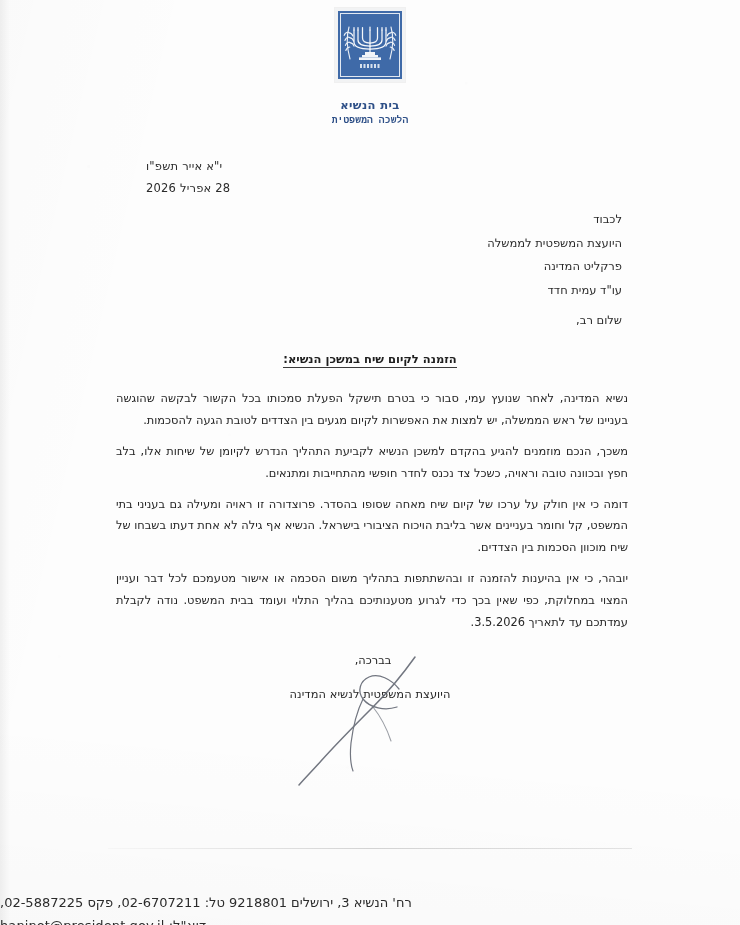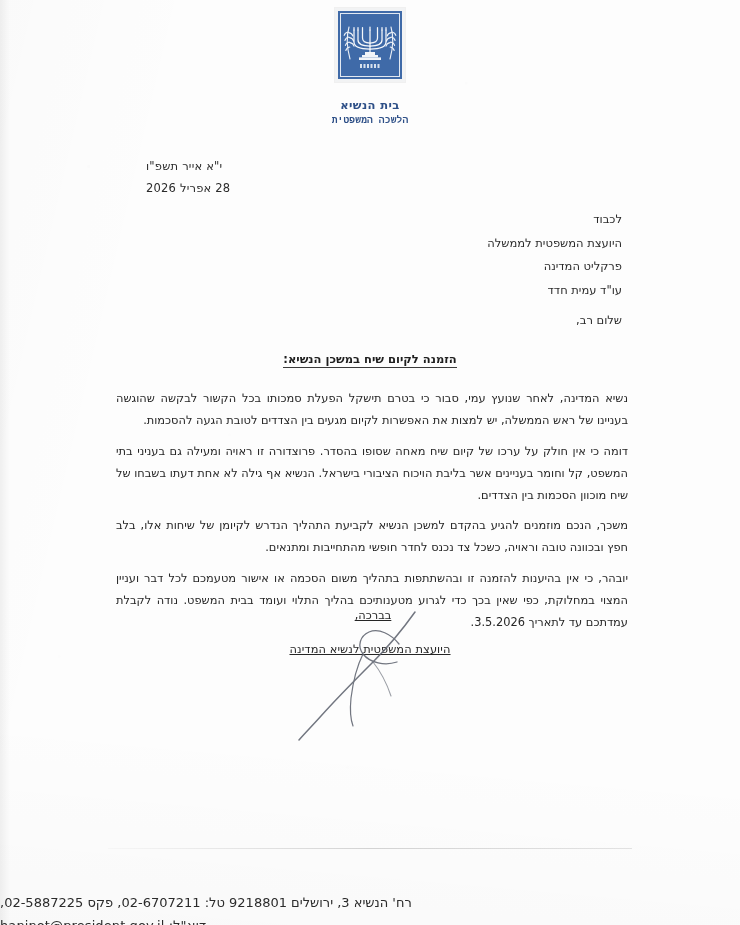--- a/index.html
+++ b/index.html
@@ -153,26 +153,25 @@
     line-height: 1.92;
   }
   .body-copy p {
     margin: 0 0 9px 0;
   }
   .body-copy p:last-child { margin-bottom: 0; }
 
   
   .signoff {
     position: absolute;
-    top: 608px;
+    top: 653px;
     right: 0;
     left: 0;
     font-size: 11.4px;
     color: #262626;
-    text-decoration: underline;
   }
   .signoff-inner {
     position: relative;
     width: 330px;
     margin: 0 auto;
     text-align: center;
   }
   .sign-regards {
     text-align: center;
     margin-right: -6px;
@@ -282,22 +281,22 @@
   </div>
 
   <div class="greeting">שלום רב,</div>
 
   <div class="subject">
     <span>הזמנה לקיום שיח במשכן הנשיא:</span>
   </div>
 
   <div class="body-copy">
     <p>נשיא המדינה, לאחר שנועץ עמי, סבור כי בטרם תישקל הפעלת סמכותו בכל הקשור לבקשה שהוגשה בעניינו של ראש הממשלה, יש למצות את האפשרות לקיום מגעים בין הצדדים לטובת הגעה להסכמות.</p>
+    <p>משכך, הנכם מוזמנים להגיע בהקדם למשכן הנשיא לקביעת התהליך הנדרש לקיומן של שיחות אלו, בלב חפץ ובכוונה טובה וראויה, כשכל צד נכנס לחדר חופשי מהתחייבות ומתנאים.</p>
     <p>דומה כי אין חולק על ערכו של קיום שיח מאחה שסופו בהסדר. פרוצדורה זו ראויה ומעילה גם בעניני בתי המשפט, קל וחומר בעניינים אשר בליבת הויכוח הציבורי בישראל. הנשיא אף גילה לא אחת דעתו בשבחו של שיח מוכוון הסכמות בין הצדדים.</p>
-    <p>משכך, הנכם מוזמנים להגיע בהקדם למשכן הנשיא לקביעת התהליך הנדרש לקיומן של שיחות אלו, בלב חפץ ובכוונה טובה וראויה, כשכל צד נכנס לחדר חופשי מהתחייבות ומתנאים.</p>
     <p>יובהר, כי אין בהיענות להזמנה זו ובהשתתפות בתהליך משום הסכמה או אישור מטעמכם לכל דבר ועניין המצוי במחלוקת, כפי שאין בכך כדי לגרוע מטענותיכם בהליך התלוי ועומד בבית המשפט. נודה לקבלת עמדתכם עד לתאריך 3.5.2026.</p>
   </div>
 
   <div class="signoff">
     <div class="signoff-inner">
       <div class="sign-regards">בברכה,</div>
 
       <svg class="signature-svg" viewBox="0 0 190 150">
         <g fill="none" stroke="#5a5f6b" stroke-linecap="round" stroke-linejoin="round" opacity=".85">
           <path d="M128 12 C118 26, 104 44, 86 62 C70 78, 52 96, 34 116 C26 125, 18 133, 12 140" stroke-width="1.5"></path>

